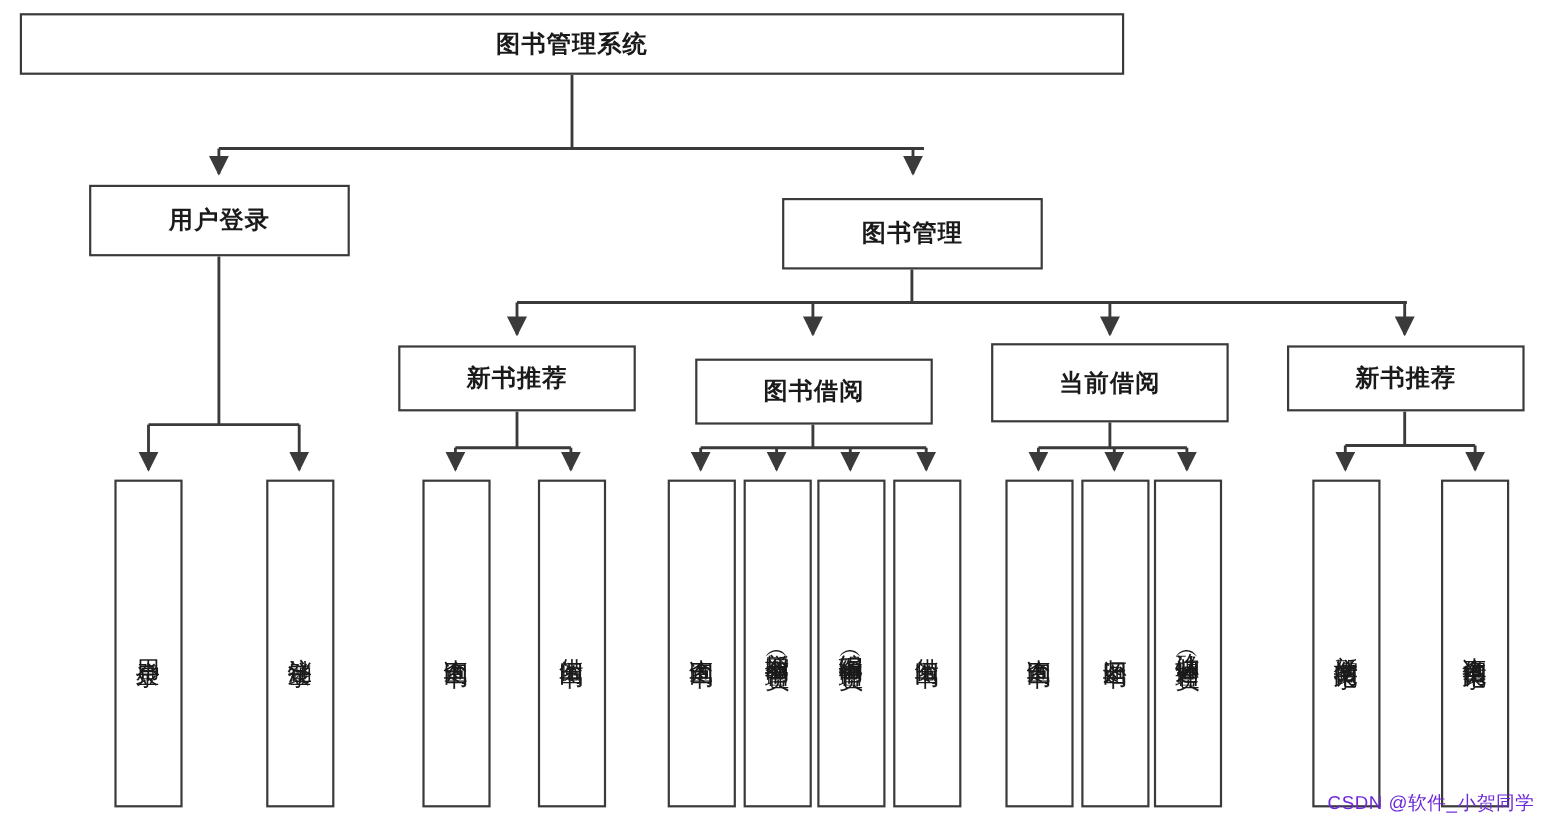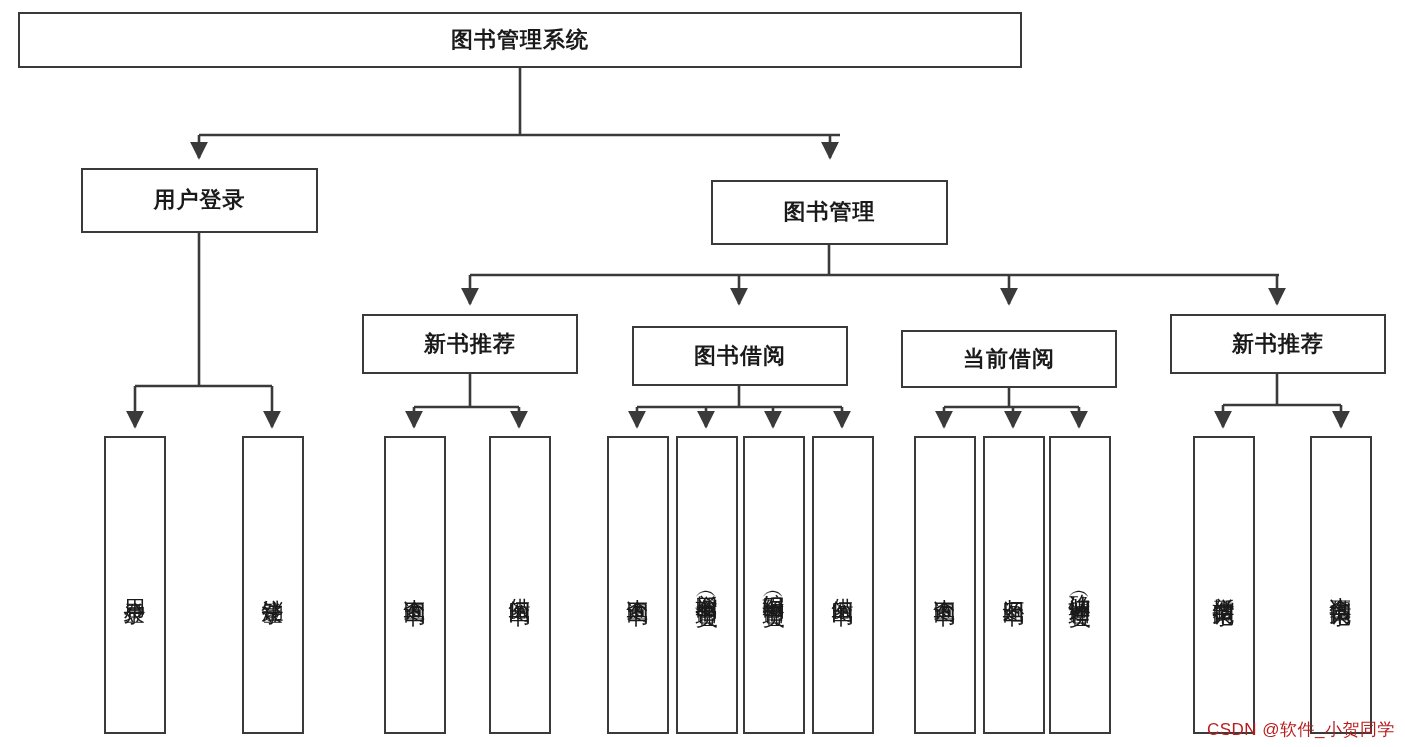--- a/index.html
+++ b/index.html
@@ -60,21 +60,21 @@
   .node.vert .lbl {
     writing-mode: vertical-rl;
     text-orientation: upright;
     text-align: center;
   }
   #watermark {
     position: absolute;
     right: 10px;
     bottom: 6px;
     font-size: 17px;
-    color: #b91c1c;
+    color: #6d28d9;
     letter-spacing: 0.5px;
     white-space: nowrap;
   }
 </style>
 </head>
 <body>
 
 <div id="canvas">
 
   <svg id="wires" viewBox="0 0 1405 747" xmlns="http://www.w3.org/2000/svg">
@@ -137,21 +137,21 @@
   <div class="node horiz" style="left:711px; top:180px; width:237px; height:65px;">
     <span class="lbl">图书管理</span>
   </div>
 
   <div class="node horiz" style="left:362px; top:314px; width:216px; height:60px;">
     <span class="lbl">新书推荐</span>
   </div>
   <div class="node horiz" style="left:632px; top:314px; width:216px; height:60px;margin-top:12px;">
     <span class="lbl">图书借阅</span>
   </div>
-  <div class="node horiz" style="left:901px; top:330px; width:216px; height:58px;justify-content:center;">
+  <div class="node horiz" style="left:901px; top:312px; width:216px; height:72px;justify-content:center;">
     <span class="lbl">当前借阅</span>
   </div>
   <div class="node horiz" style="left:1170px; top:314px; width:216px; height:60px;">
     <span class="lbl">新书推荐</span>
   </div>
 
   <div class="node vert" style="left:104px; top:436px; width:62px; height:298px;">
     <span class="lbl">用户登录</span>
   </div>
   <div class="node vert" style="left:242px; top:436px; width:62px; height:298px;">

